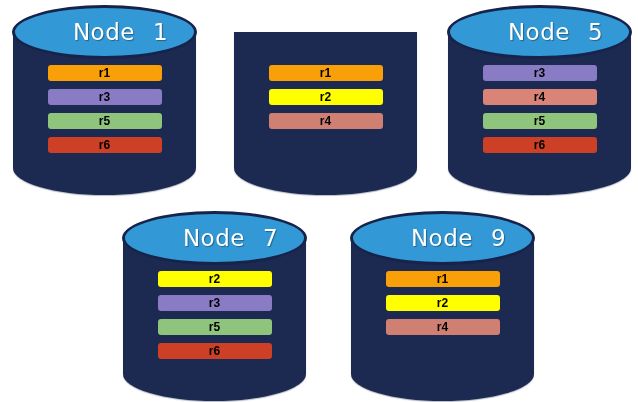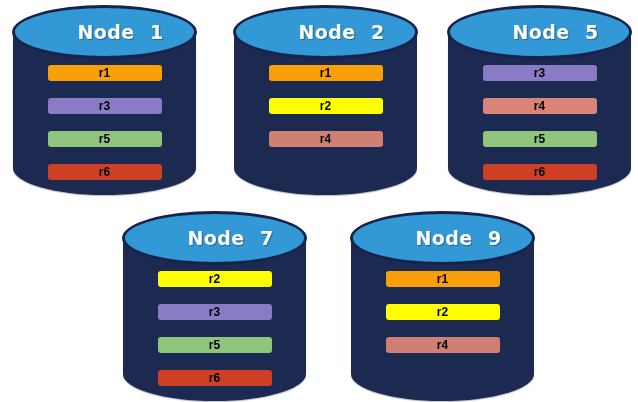--- a/index.html
+++ b/index.html
@@ -40,39 +40,39 @@
     border: 3px solid #16234A;
     border-radius: 50%;
     box-sizing: border-box;
     display: flex;
     align-items: center;
     justify-content: center;
     z-index: 2;
   }
   .node-title {
     color: #FFFFFF;
-    font-size: 19px;
-    font-weight: bold;
+    font-size: 23px;
+    font-weight: normal;
     word-spacing: 0.45em;
     letter-spacing: 0.02em;
     text-shadow: 1px 1px 1px rgba(0,0,0,0.35);
     margin-left: 32px;
   }
   .bars {
     position: absolute;
     left: 0;
     right: 0;
     top: 60px;
     z-index: 3;
   }
   .bar {
     width: 114px;
     height: 16px;
     line-height: 16px;
-    margin: 0 auto 17px auto;
+    margin: 0 auto 8px auto;
     border-radius: 3px;
     text-align: center;
     font-family: "Liberation Sans", sans-serif;
     font-size: 12px;
     font-weight: bold;
     color: #000000;
   }
   
   .pos-n1 { left: 12px;  top: 5px; }
   .pos-n2 { left: 233px; top: 5px; }
@@ -93,23 +93,20 @@
     <div class="bars">
       <div class="bar" style="background-color: rgb(249, 160, 9);">r1</div>
       <div class="bar" style="background-color: rgb(138, 124, 196);">r3</div>
       <div class="bar" style="background-color: rgb(143, 196, 125);">r5</div>
       <div class="bar" style="background-color: rgb(206, 64, 38);">r6</div>
     </div>
   </div>
 
   <div class="node pos-n2">
     <div class="cyl-body"></div>
-    <div class="cyl-top">
-      <span class="node-title">Node 2</span>
-    </div>
     <div class="bars">
       <div class="bar" style="background-color: rgb(249, 160, 9);">r1</div>
       <div class="bar" style="background-color: rgb(255, 255, 0);">r2</div>
       <div class="bar" style="background-color: rgb(208, 128, 115);">r4</div>
     </div>
   </div>
 
   <div class="node pos-n3">
     <div class="cyl-body"></div>
     <div class="cyl-top">

